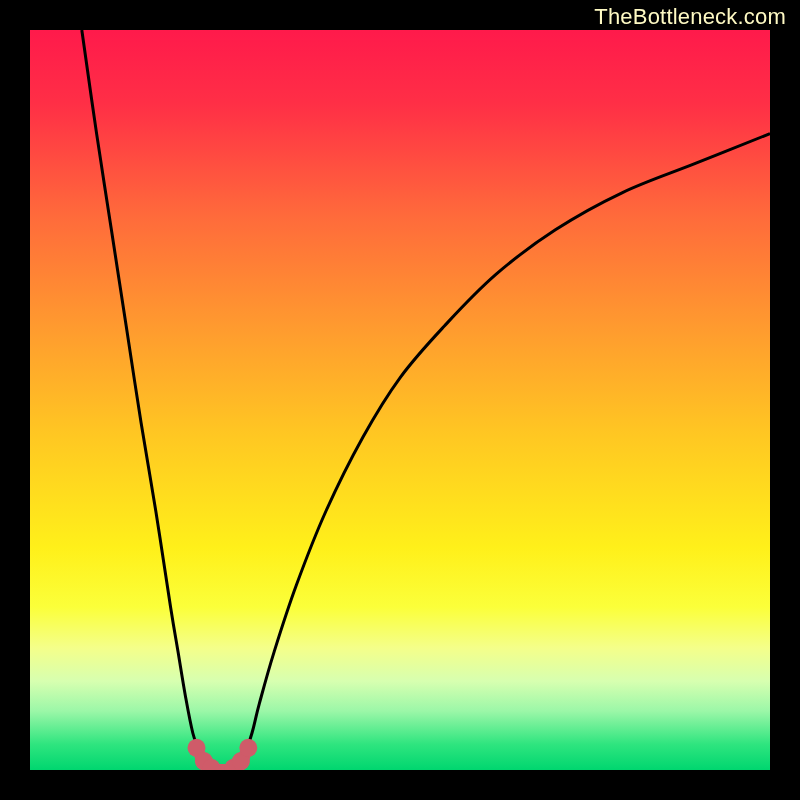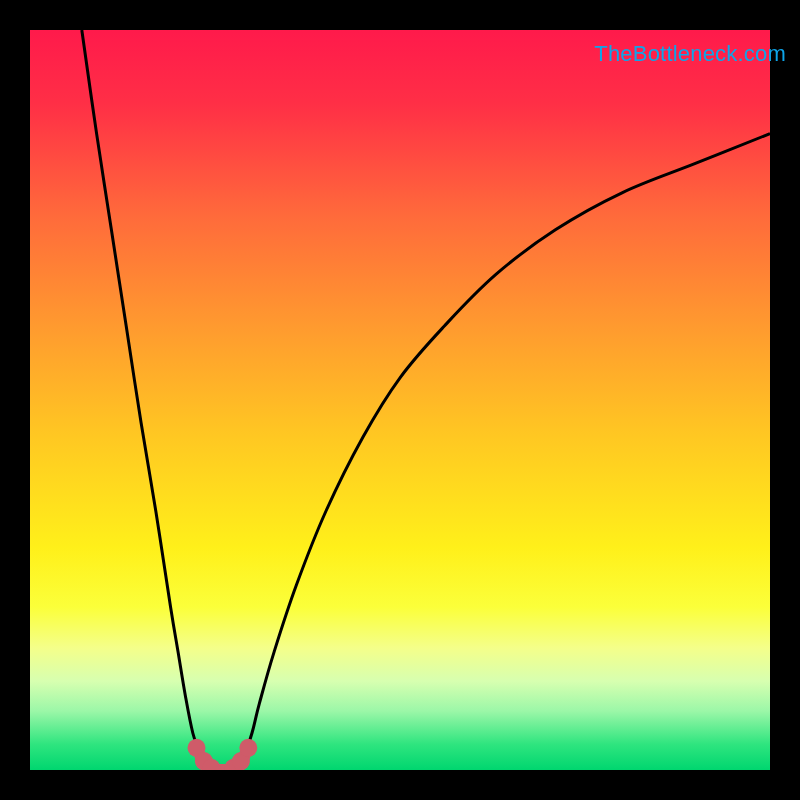--- a/index.html
+++ b/index.html
@@ -28,25 +28,24 @@
     overflow: hidden;
   }
   .gradient {
     position: absolute;
     inset: 0;
   }
   .watermark {
     position: absolute;
     top: 4px;
     right: 14px;
-    color: #0ea5e9;
+    color: #fef9c3;
     font-size: 22px;
     font-weight: 400;
     letter-spacing: 0.2px;
-    margin-top: 37px;
   }
   svg.curves {
     position: absolute;
     inset: 0;
   }
 </style>
 </head>
 <body>
 
 <div class="frame">

